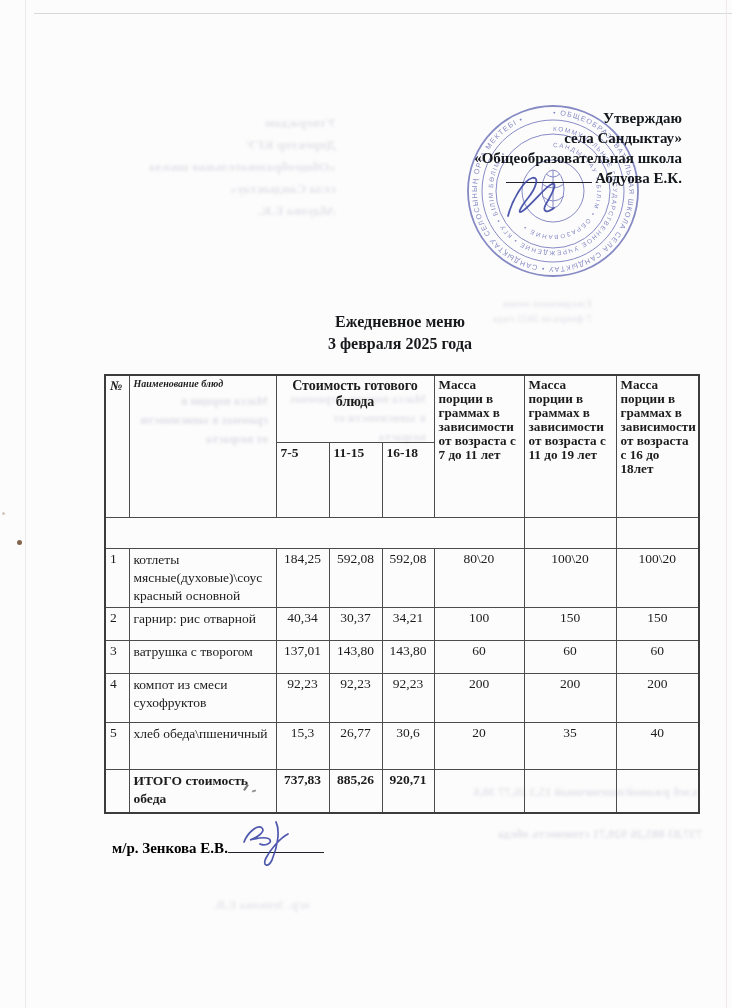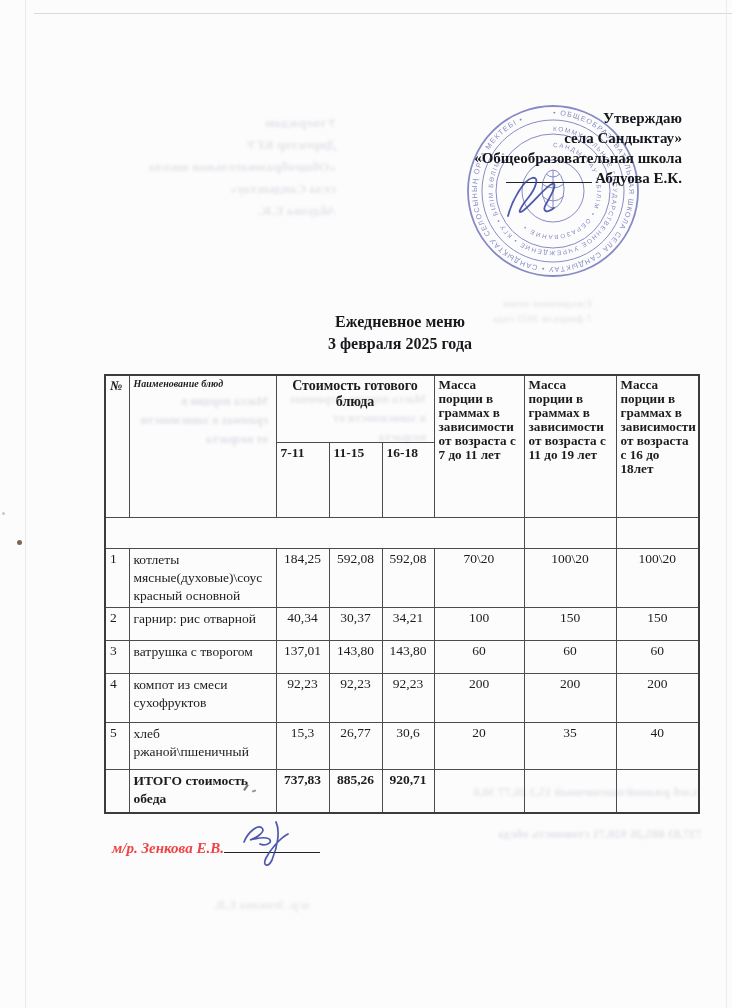--- a/index.html
+++ b/index.html
@@ -76,21 +76,21 @@
   tr.r2 td{height:28px;}
   tr.r3 td{height:28px;}
   tr.r4 td{height:44px;}
   tr.r5 td{height:42px;}
   tr.rt td{height:38px;}
   tr.rt .cell-dish{font-weight:bold;}
   tr.rt .cell-cost{font-weight:bold;margin-top:10px;}
 
   
   .footer-sign{
-    position:absolute;left:112px;top:840px;font-size:15px;font-weight:bold;z-index:3;color:#ef4444;font-style:italic;
+    position:absolute;left:112px;top:840px;font-size:15px;font-weight:bold;z-index:3;color:#000000;
   }
   .footer-line{display:inline-block;width:96px;border-bottom:1.6px solid #20242a;height:12px;}
   .footer-scrawl{position:absolute;left:238px;top:816px;z-index:4;}
 </style>
 </head>
 <body>
 
 <div class="scan-top"></div>
 <div class="scan-left"></div>
 <div class="scan-right"></div>
@@ -185,41 +185,41 @@
   <tbody>
       <tr>
     <th class="h-num" rowspan="2">№</th>
     <th class="h-dish" rowspan="2">Наименование блюд</th>
     <th class="h-cost" colspan="3">Стоимость готового блюда</th>
     <th class="h-mass" rowspan="2">Масса порции в граммах в зависимости от возраста с 7 до 11 лет</th>
     <th class="h-mass" rowspan="2">Масса порции в граммах в зависимости от возраста с 11 до 19 лет</th>
     <th class="h-mass" rowspan="2">Масса порции в граммах в зависимости от возраста с 16 до 18лет</th>
   </tr>
   <tr>
-    <th class="h-age">7-11</th>
+    <th class="h-age">7-5</th>
     <th class="h-age">11-15</th>
     <th class="h-age">16-18</th>
   </tr>
   <tr class="spacer">
     <td class="keepL"></td>
         <td></td>
     <td></td>
         <td></td>
         <td></td>
     <td class="keepR"></td>
         <td class="keepR"></td>
         <td></td>
   </tr>
   <tr class="r1">
     <td class="cell-num">1</td>
     <td class="cell-dish">котлеты мясные(духовые)\соус красный основной</td>
     <td class="cell-cost">184,25</td>
     <td class="cell-cost">592,08</td>
     <td class="cell-cost">592,08</td>
-    <td class="cell-mass">70\20</td>
+    <td class="cell-mass">80\20</td>
     <td class="cell-mass">100\20</td>
     <td class="cell-mass">100\20</td>
   </tr>
   <tr class="r2">
     <td class="cell-num">2</td>
     <td class="cell-dish">гарнир: рис отварной</td>
     <td class="cell-cost">40,34</td>
     <td class="cell-cost">30,37</td>
     <td class="cell-cost">34,21</td>
     <td class="cell-mass">100</td>
@@ -241,21 +241,21 @@
     <td class="cell-dish">компот из смеси сухофруктов</td>
     <td class="cell-cost">92,23</td>
     <td class="cell-cost">92,23</td>
     <td class="cell-cost">92,23</td>
     <td class="cell-mass">200</td>
     <td class="cell-mass">200</td>
     <td class="cell-mass">200</td>
   </tr>
   <tr class="r5">
     <td class="cell-num">5</td>
-    <td class="cell-dish">хлеб ржаной\пшеничный</td>
+    <td class="cell-dish">хлеб обеда\пшеничный</td>
     <td class="cell-cost">15,3</td>
     <td class="cell-cost">26,77</td>
     <td class="cell-cost">30,6</td>
     <td class="cell-mass">20</td>
     <td class="cell-mass">35</td>
     <td class="cell-mass">40</td>
   </tr>
   <tr class="rt">
     <td class="cell-num"></td>
     <td class="cell-dish">ИТОГО стоимость обеда</td>

